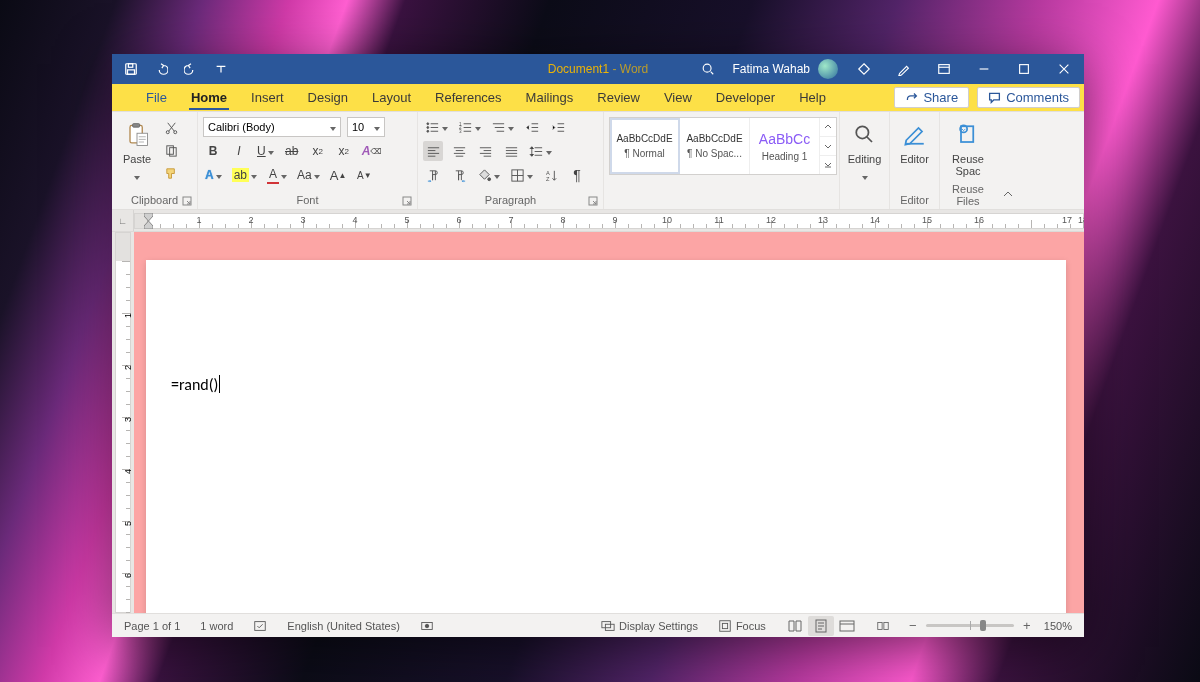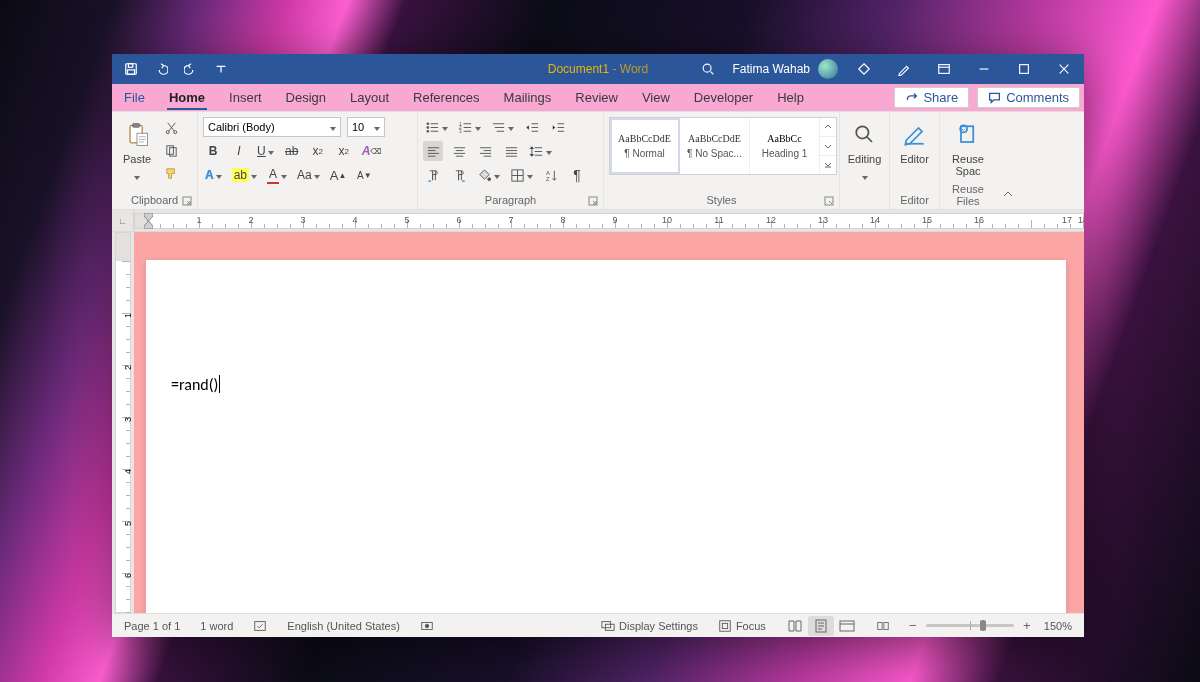--- a/index.html
+++ b/index.html
@@ -33,22 +33,22 @@
   .title-center span { color:#eab308; }
   .title-center .dim { opacity:.75; }
   .title-right { margin-left:auto; display:flex; align-items:center; height:100%; }
   .title-right .tbtn { width:40px; height:30px; display:flex; align-items:center; justify-content:center; cursor:pointer; }
   .title-right svg { width:14px; height:14px; stroke:#fff; fill:none; stroke-width:1.3; }
   .user-name { padding:0 8px; }
   .avatar { width:20px; height:20px; border-radius:50%; background: radial-gradient(circle at 35% 35%, #9fe8c8, #2f6f9e); margin-right:6px; }
   .search-btn { width:32px; display:flex; align-items:center; justify-content:center; cursor:pointer; height:30px; }
   
   .ribbon-tabs {
-    height: 28px; background:#f9a8d4; border-bottom:1px solid #e1dfdd;
-    display:flex; align-items:stretch; padding-left:0; font-size:13px;
+    height: 28px; background:#fde047; border-bottom:1px solid #e1dfdd;
+    display:flex; align-items:stretch; padding-left:22px; font-size:13px;
     color:#3b3a39;
   }
   .ribbon-tabs .tab { padding:0 12px; display:flex; align-items:center; cursor:pointer; position:relative; }
   .ribbon-tabs .tab.file { color:#2b579a; font-weight:400; }
   .ribbon-tabs .tab.active { font-weight:600; color:#222; }
   .ribbon-tabs .tab.active::after {
     content:""; position:absolute; left:10px; right:10px; bottom:1px; height:2px; background:#2b579a;
   }
   .ribbon-tabs .spacer { flex:1; }
   .pill-btn { display:flex; align-items:center; gap:5px; border:1px solid #d0cecd; border-radius:2px; padding:2px 10px; margin:3px 4px; cursor:pointer; color:#2b579a; background:#fff; }
@@ -72,21 +72,21 @@
   .bigbtn { width:44px; display:flex; flex-direction:column; align-items:center; justify-content:flex-start; gap:4px; cursor:pointer; padding:4px 2px; border-radius:2px;}
   .bigbtn svg{ width:28px; height:28px;}
   .bigbtn .lbl{ font-size:11px; color:#444; text-align:center; line-height:1.1;}
   .sel { height:20px; border:1px solid #c8c6c4; background:#fff; font-size:11px; display:flex; align-items:center; padding:0 4px; gap:6px;}
   .sel .caret{margin-left:auto;}
   .fontcolor-under{ display:block; height:2px; margin-top:1px;}
   
   .styles-gal { display:flex; border:1px solid #d2d0ce; background:#fff; height:58px;}
   .style-item { width:70px; border-right:1px solid #eee; display:flex; flex-direction:column; align-items:center; justify-content:center; cursor:pointer; padding:2px 2px;}
   .style-item.selected{ outline:2px solid #cfd9ea; outline-offset:-2px;}
-  .style-prev{ font-size:10px; color:#333;font-family:Liberation Serif, serif; }
+  .style-prev{ font-size:10px; color:#333; }
   .style-name{ font-size:10px; color:#555; margin-top:4px;}
   .gal-more{ width:16px; display:flex; flex-direction:column;}
   .gal-more .gb{ flex:1; display:flex; align-items:center; justify-content:center; border-bottom:1px solid #eee; cursor:pointer;}
   .gal-more .gb:last-child{border-bottom:none;}
   .gal-more svg{width:10px;height:10px;stroke:#666;}
   .collapse { width:24px; display:flex; align-items:flex-end; justify-content:center; cursor:pointer; padding-bottom:8px;}
   
   .ruler-zone{ height:22px; background:#e8e6e4; position:relative; font-size:9px; color:#555; overflow:hidden; border-bottom:1px solid #dcdad8;}
   .ruler-corner{ position:absolute; left:0; top:0; width:22px; height:22px; background:#e8e6e4; border-right:1px solid #d6d4d2; display:flex; align-items:center; justify-content:center; font-size:9px; color:#777;}
   .ruler-h { position:absolute; left:22px; right:0; top:3px; height:16px; background:#fff; border:1px solid #d6d4d2; }
@@ -327,20 +327,24 @@
           <div class="ib">
               <span style="font-size:13px">A</span>
               <span style="font-size:8px">▲</span>
             </div>
           <div class="ib">
               <span style="font-size:10px">A</span>
               <span style="font-size:8px">▼</span>
             </div>
         </div>
       </div>
+      <div class="group-label"><span>Font</span><span class="dlg"><svg viewBox="0 0 10 10" fill="none">
+              <rect x="1" y="1" width="8" height="8"></rect>
+              <path d="M5 5l3 3M8 5v3H5"></path>
+            </svg></span></div>
     </div>
 
     <div class="group" style="width:186px">
       <div class="controls" style="flex-direction:column; gap:4px;">
         <div class="row">
           <div class="ib">
               <svg viewBox="0 0 16 16" stroke="#555">
                 <circle cx="3" cy="4" r="1" fill="#555"></circle>
                 <path d="M6 4h8"></path>
                 <circle cx="3" cy="8" r="1" fill="#555"></circle>
@@ -456,21 +460,21 @@
         <div class="styles-gal">
           <div class="style-item selected">
             <div class="style-prev">AaBbCcDdE</div>
             <div class="style-name">¶ Normal</div>
           </div>
           <div class="style-item">
             <div class="style-prev">AaBbCcDdE</div>
             <div class="style-name">¶ No Spac...</div>
           </div>
           <div class="style-item">
-            <div class="style-prev" style="color:#000000;font-size:10px">AaBbCc</div>
+            <div class="style-prev" style="color:#8b5cf6;font-size:14px">AaBbCc</div>
             <div class="style-name">Heading 1</div>
           </div>
           <div class="gal-more">
             <div class="gb">
                 <svg viewBox="0 0 10 10" fill="none">
                   <path d="M2 6l3-3 3 3"></path>
                 </svg>
               </div>
             <div class="gb">
                 <svg viewBox="0 0 10 10" fill="none">
@@ -478,24 +482,20 @@
                 </svg>
               </div>
             <div class="gb">
                 <svg viewBox="0 0 10 10" fill="none">
                   <path d="M2 3l3 3 3-3M2 7h6"></path>
                 </svg>
               </div>
           </div>
         </div>
       </div>
-      <div class="group-label"><span>Styles</span><span class="dlg"><svg viewBox="0 0 10 10" fill="none">
-              <rect x="1" y="1" width="8" height="8"></rect>
-              <path d="M5 5l3 3"></path>
-            </svg></span></div>
     </div>
 
     <div class="group" style="width:50px">
       <div class="controls" style="justify-content:center;">
         <div class="bigbtn">
           <svg viewBox="0 0 32 32">
               <circle cx="13" cy="13" r="7" fill="none" stroke="#555" stroke-width="2"></circle>
               <path d="M18 18l6 6" stroke="#555" stroke-width="2"></path>
             </svg>
           <span class="lbl">Editing</span>

